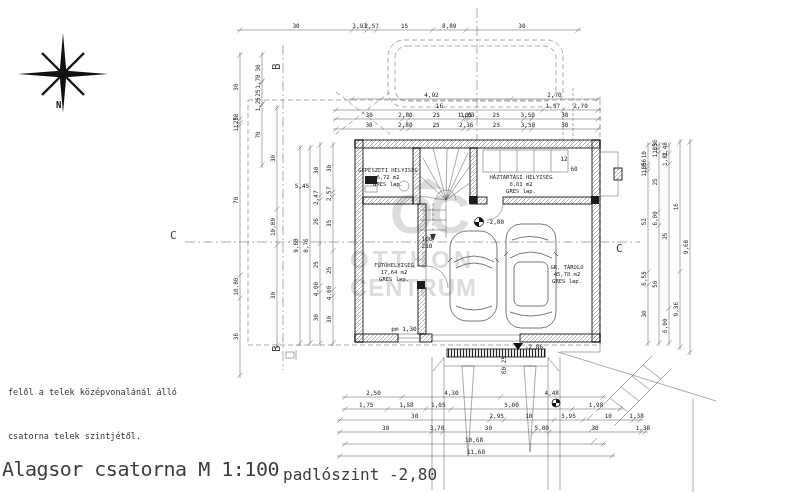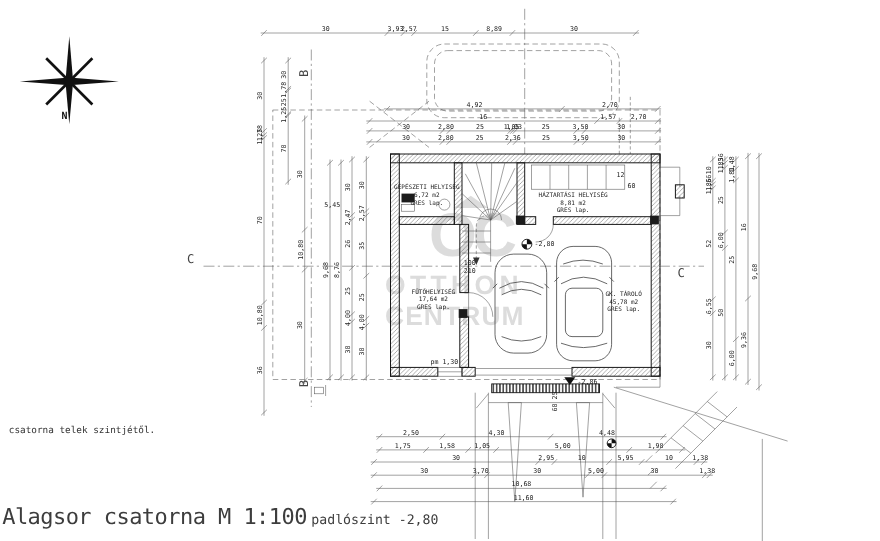--- a/index.html
+++ b/index.html
@@ -24,21 +24,21 @@
   .wall{fill:url(#hatch);stroke:#161616;stroke-width:.9;}
   .blk{fill:#1c1c1c;stroke:none;}
   text{fill:#222;font-family:"DejaVu Sans Mono", monospace;}
   .t6{font-size:6px;} .t5{font-size:5.5px;}
   .sec{font-size:11px;fill:#444;}
   .nlab{font-size:9px;font-weight:bold;fill:#111;}
   
   .notes{position:absolute;left:8px;top:356px;z-index:3;font-size:8.5px;color:#333;line-height:14.6px;white-space:pre;}
   .titleblock{position:absolute;left:0;top:455px;width:800px;z-index:3;color:#3d3d3d;}
   .title-main{position:absolute;left:2px;top:2px;font-size:20px;letter-spacing:-.5px;}
-  .title-level{position:absolute;left:283px;top:10px;font-size:12px;}
+  .title-level{position:absolute;left:283px;top:10px;font-size:16px;}
 </style>
 </head>
 <body>
 
 <div id="page">
 
   <div class="wm">
     <div class="wm-roof"></div>
     <div class="wm-oc">OC</div>
     <div class="wm-l1">OTTHON</div>
@@ -521,20 +521,21 @@
         <text x="427" y="241" text-anchor="middle" class="t6">100</text>
         <text x="427" y="248" text-anchor="middle" class="t6">210</text>
         <text x="404" y="331" text-anchor="middle" class="t6">pm 1,30</text>
         <text x="564" y="161" text-anchor="middle" class="t6">12</text>
         <text x="574" y="171" text-anchor="middle" class="t6">60</text>
         <text x="506" y="365" text-anchor="middle" class="t6" transform="rotate(-90 506 365)">60 25</text>
       </g>
   </svg>
 
   <div class="notes">
+    <div>felől a telek középvonalánál álló</div>
     <div>csatorna telek szintjétől.</div>
     
     
     
   </div>
 
   <div class="titleblock">
     <div class="title-main">Alagsor csatorna M 1:100</div>
     <div class="title-level">padlószint -2,80</div>
   </div>

